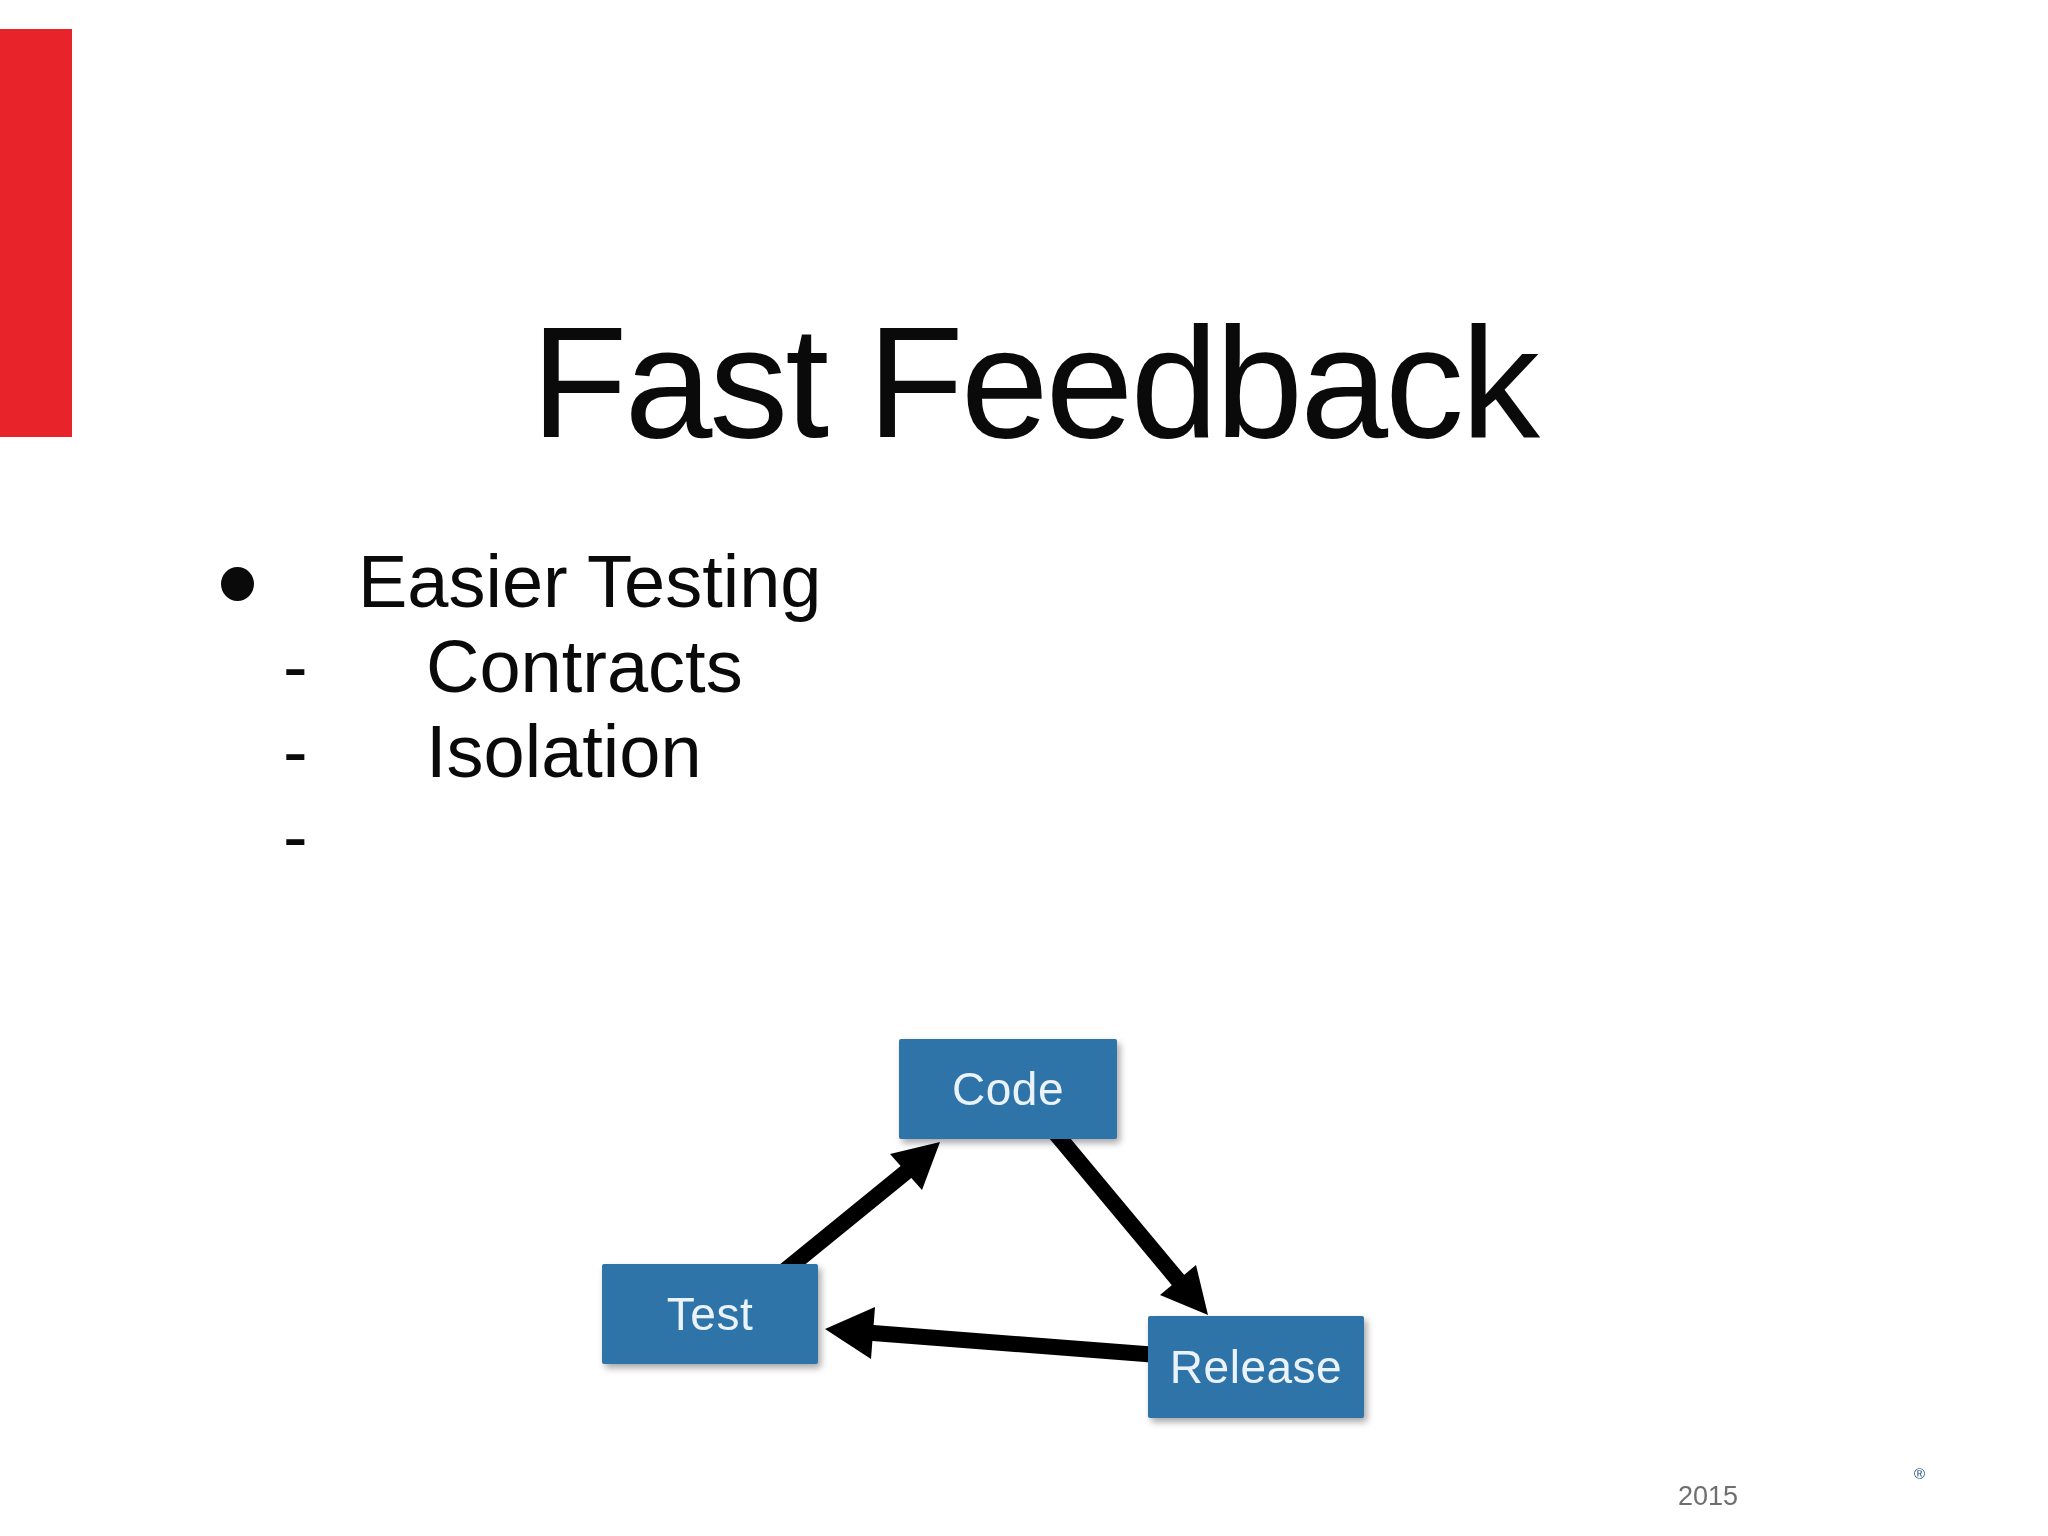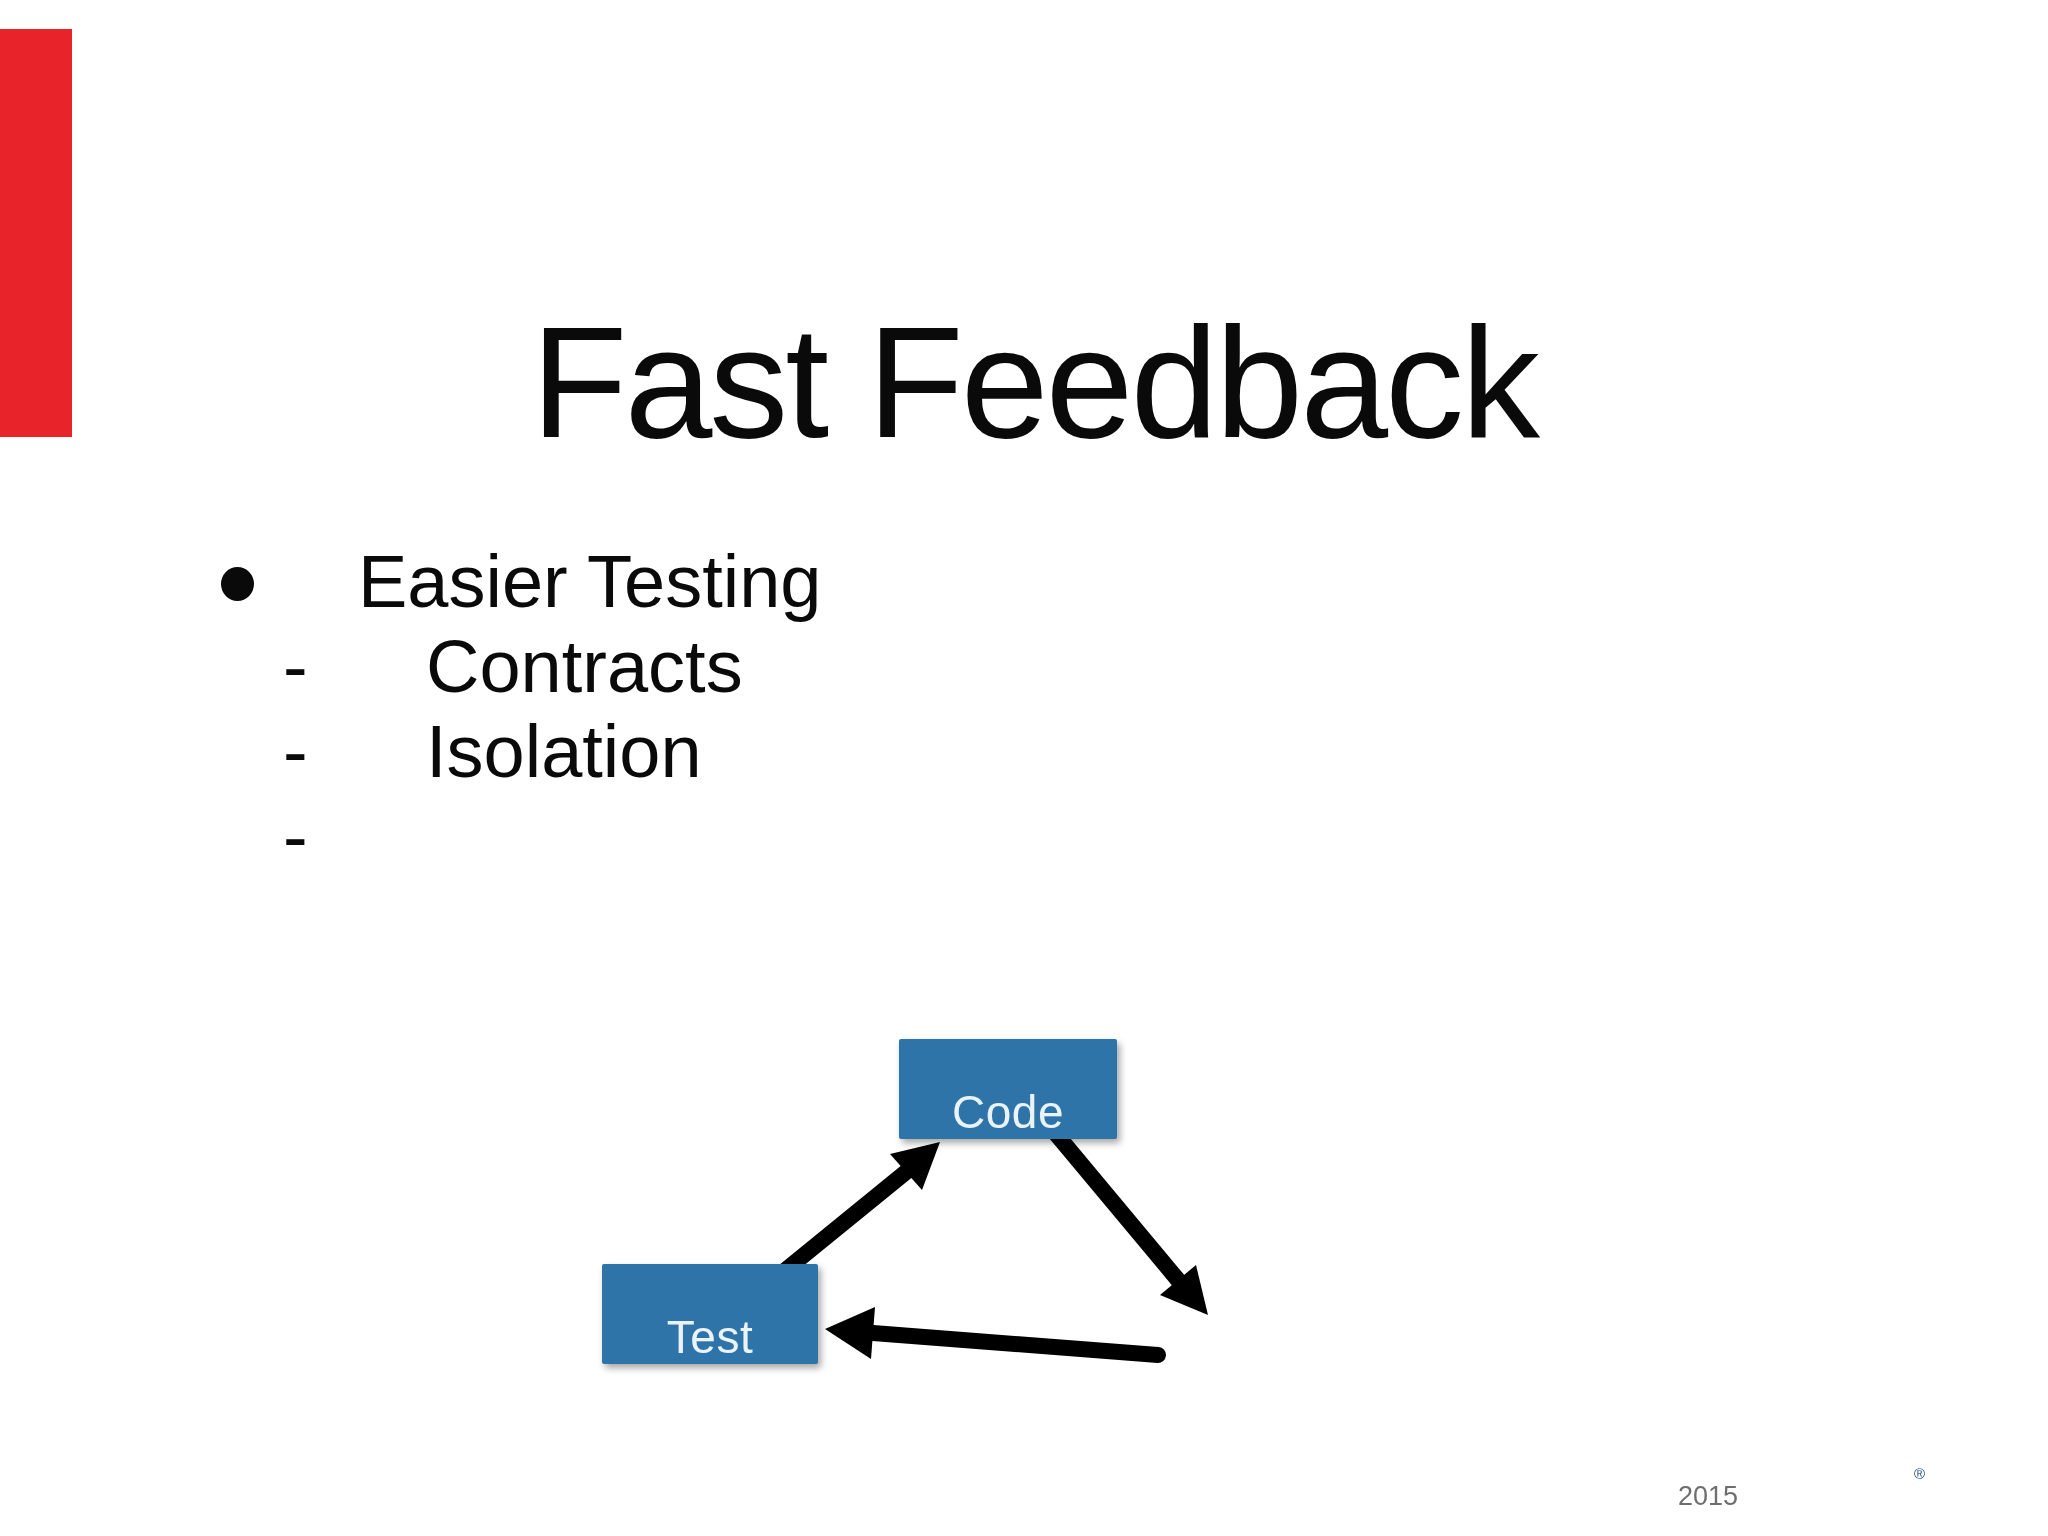--- a/index.html
+++ b/index.html
@@ -57,21 +57,21 @@
   .arrows {
     position: absolute;
     left: 0; top: 0;
     width: 2048px; height: 1536px;
   }
   .node {
     position: absolute;
     background: #2f74a8;
     color: #eaf2fa;
     display: flex;
-    align-items: flex-end;
+    align-items: center;
     justify-content: center;
     font-size: 46px;
     letter-spacing: 0.5px;
     box-shadow: 3px 4px 7px rgba(0,0,0,0.35);
     border-radius: 2px;
   }
   .node-code    { left: 899px;  top: 1010px; width: 218px; height: 100px; }
   .node-test    { left: 602px;  top: 1235px; width: 216px; height: 100px; }
   .node-release { left: 1148px; top: 1287px; width: 216px; height: 102px; }
 
@@ -137,17 +137,20 @@
       <polygon points="825,1300 875,1278 871,1330" fill="#000000"></polygon>
     </g>
   </svg>
 
   <div class="node node-code">
     <span>Code</span>
   </div>
   <div class="node node-test">
     <span>Test</span>
   </div>
+  <div class="node node-release">
+    <span>Release</span>
+  </div>
 
   <div class="year">2015</div>
   <div class="brand-mark">®</div>
 
 </div>
 
 </body></html>

